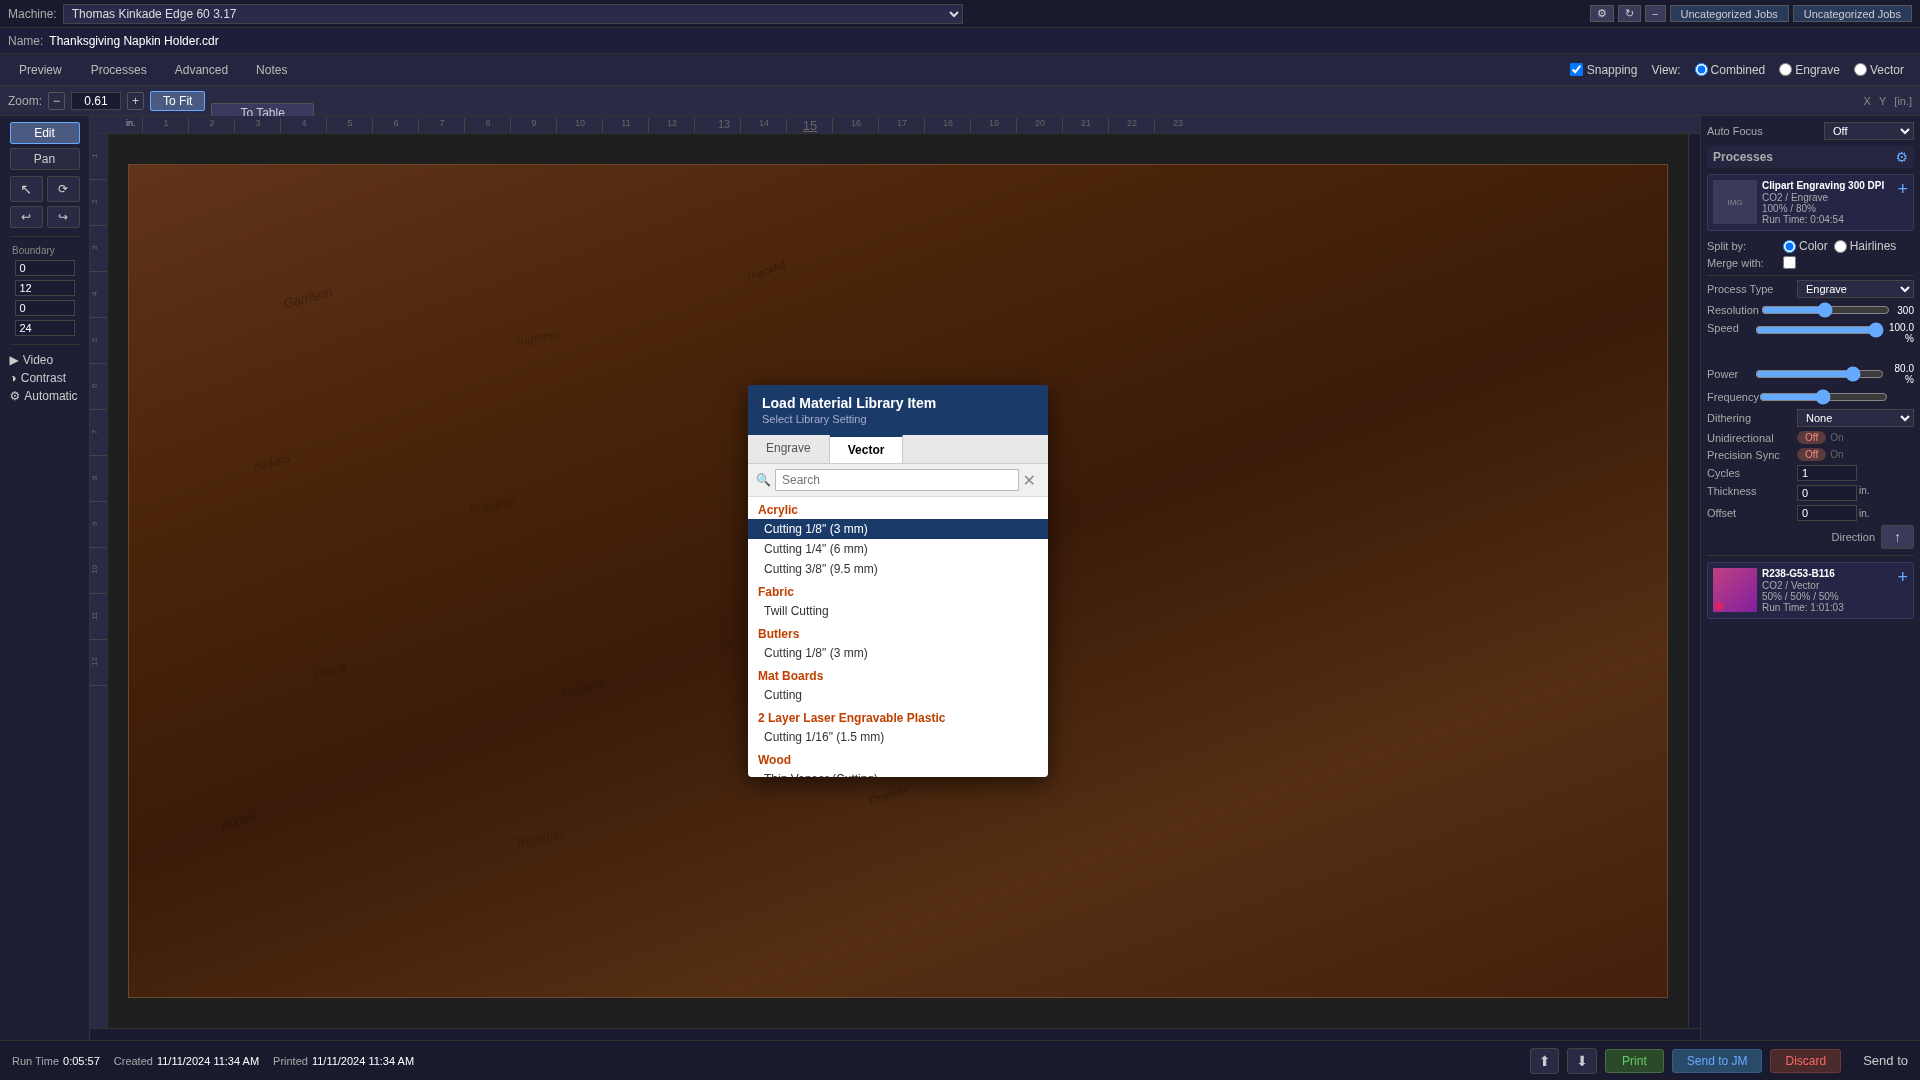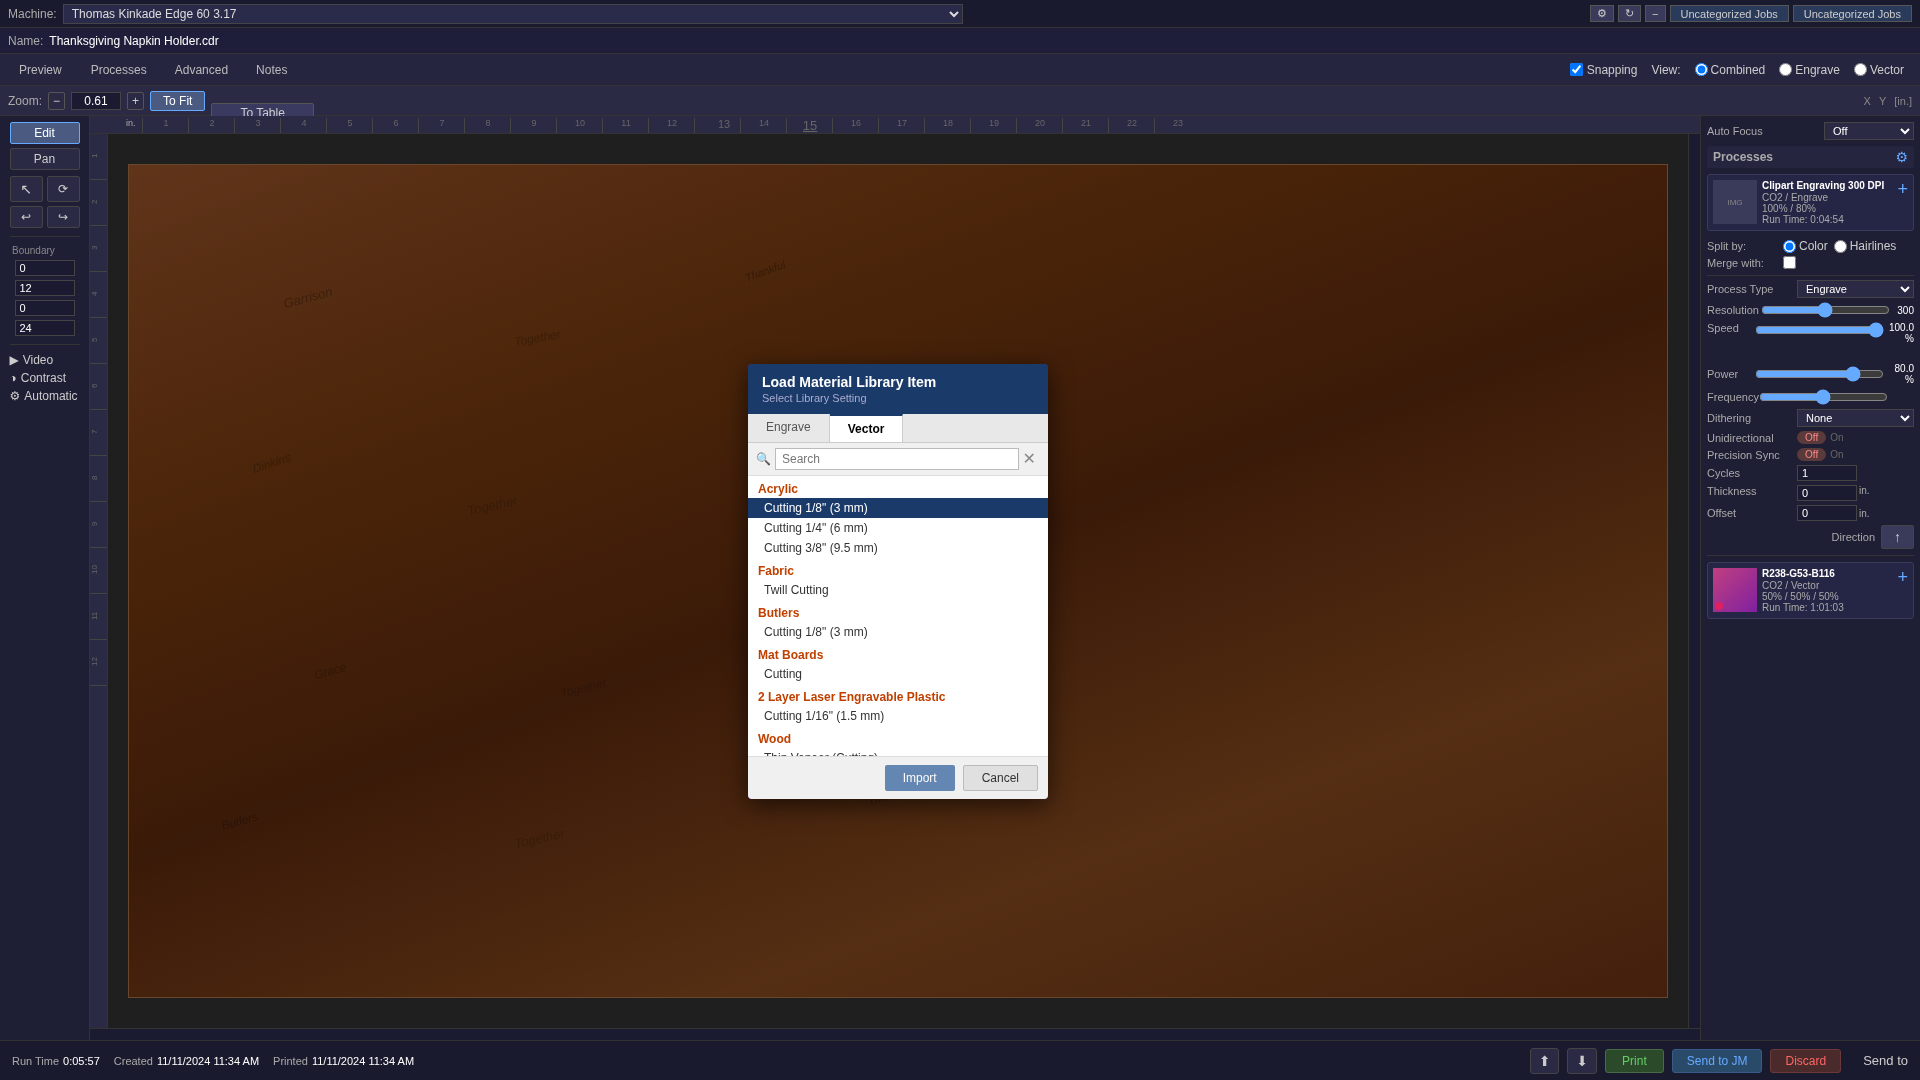--- a/index.html
+++ b/index.html
@@ -207,24 +207,20 @@
               <div style="padding:3px 10px 3px 16px;color:#333;font-size:12px;cursor:pointer;">Cutting</div>
 
               <div style="color:#c04000;font-size:12px;font-weight:bold;padding:6px 10px 2px 10px;">2 Layer Laser Engravable Plastic</div>
               <div style="padding:3px 10px 3px 16px;color:#333;font-size:12px;cursor:pointer;">Cutting 1/16" (1.5 mm)</div>
 
               <div style="color:#c04000;font-size:12px;font-weight:bold;padding:6px 10px 2px 10px;">Wood</div>
               <div style="padding:3px 10px 3px 16px;color:#333;font-size:12px;cursor:pointer;">Thin Veneer (Cutting)</div>
 
             </div>
 
-            <div style="display:flex;justify-content:flex-end;gap:8px;padding:8px 10px;background:#f0f0f0;border-top:1px solid #ddd;">
-              <button style="background:#2a5a9a;color:#fff;border:none;padding:5px 18px;cursor:pointer;border-radius:2px;font-size:12px;opacity:0.7;">Import</button>
-              <button style="background:#e0e0e0;color:#333;border:1px solid #bbb;padding:5px 18px;cursor:pointer;border-radius:2px;font-size:12px;">Cancel</button>
-            </div>
           </div>
         </div>
       </div>
 
       <div style="width:12px;background:#1a1a30;border-left:1px solid #333;"></div>
     </div>
 
     <div style="height:12px;background:#1a1a30;border-top:1px solid #333;"></div>
   </div>
 

